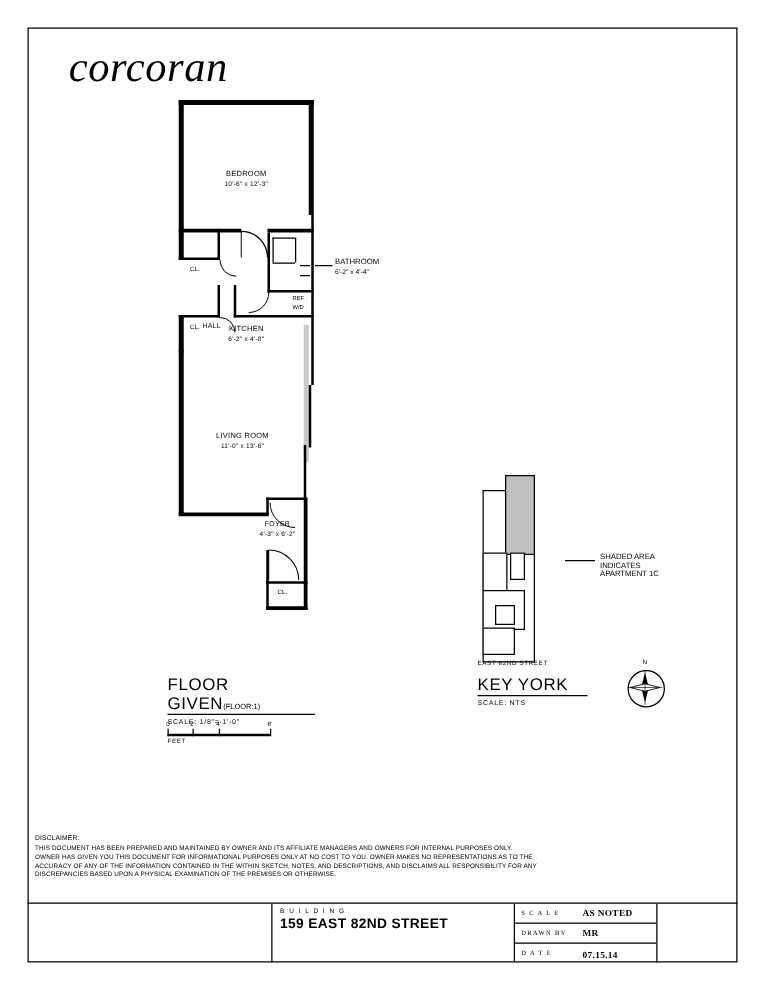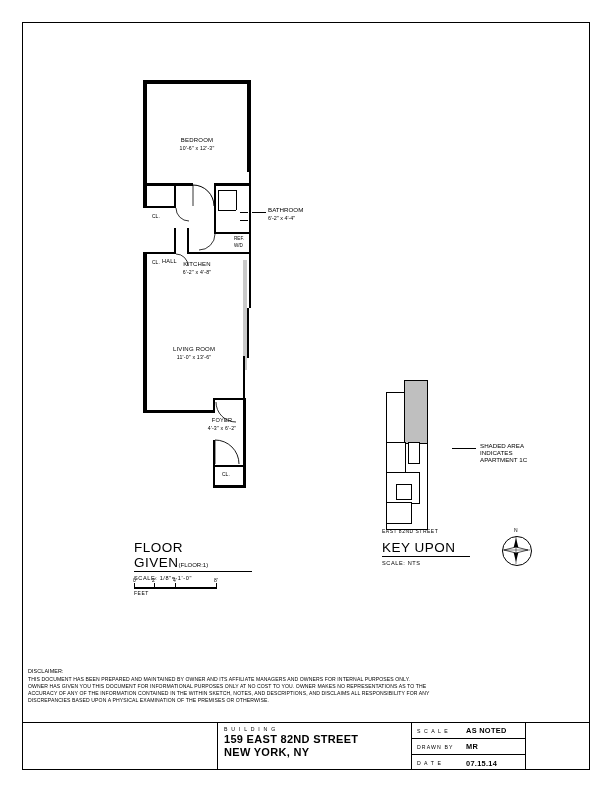--- a/index.html
+++ b/index.html
@@ -270,20 +270,21 @@
     letter-spacing: 0.3px;
     line-height: 13px;
     font-weight: bold;
   }
   .info-row {
     display: flex;
     height: 16px;
     border-bottom: 1px solid #000;
     box-sizing: border-box;
     align-items: center;
+    font-family: Liberation Serif, serif;
   }
   .info-row:last-child {
     border-bottom: none;
   }
   .info-key {
     width: 54px;
     font-size: 5.2px;
     letter-spacing: 1.1px;
     padding-left: 5px;
     box-sizing: border-box;
@@ -305,20 +306,21 @@
     margin-top: 1px;
   }
 </style>
 </head>
 <body>
 
 <div class="page">
 
   <div class="frame"></div>
 
+  <div class="logo">corcoran</div>
 
   <div class="fp">
 
     <div class="wall" style="left:13px;  top:0px;   width:108px; height:4px;"></div>
     <div class="wall" style="left:13px;  top:0px;   width:4px;   height:128px;"></div>
     <div class="wall" style="left:117px; top:0px;   width:4px;   height:92px;"></div>
 
     <div class="wall" style="left:13px;  top:103px; width:50px;  height:3px;"></div>
     <div class="wall" style="left:84px;  top:103px; width:37px;  height:3px;"></div>
 
@@ -440,21 +442,21 @@
   <div class="leader" style="left:452px; top:448px; width:24px;"></div>
   <div class="callout" style="left:480px; top:442px; line-height:7px;">
     <div>SHADED AREA</div>
     <div>INDICATES</div>
     <div>APARTMENT 1C</div>
   </div>
 
   <div class="kp-street">EAST 82ND  STREET</div>
 
   <div class="title-block" style="left:382px; top:540px; width:88px;">
-    <div class="plan-title">KEY UPON</div>
+    <div class="plan-title">KEY YORK</div>
     <div class="title-rule"></div>
     <div class="scale-note">SCALE: NTS</div>
   </div>
 
   <div class="compass">
     <div class="ring"></div>
     <div class="n">N</div>
     <svg style="position:absolute;left:0;top:0;width:34px;height:34px;">
       <polygon points="16,4 19,16 16,28 13,16" fill="#000"></polygon>
       <polygon points="4,16 16,13 28,16 16,19" fill="#fff" stroke="#000" stroke-width="0.7"></polygon>
@@ -470,21 +472,20 @@
     <div>ACCURACY OF ANY OF THE INFORMATION CONTAINED IN THE WITHIN SKETCH, NOTES, AND DESCRIPTIONS, AND DISCLAIMS ALL RESPONSIBILITY FOR ANY</div>
     <div>DISCREPANCIES BASED UPON A PHYSICAL EXAMINATION OF THE PREMISES OR OTHERWISE.</div>
   </div>
 
   <div class="titlebar">
     <div class="tb-left"></div>
 
     <div class="tb-mid">
       <div class="bl-label">B U I L D I N G</div>
       <div class="addr1">159 EAST 82ND STREET</div>
-      <div class="addr2">NEW YORK, NY</div>
     </div>
 
     <div class="tb-info">
       <div class="info-row">
         <div class="info-key">S C A L E</div>
         <div class="info-val">AS NOTED</div>
       </div>
       <div class="info-row">
         <div class="info-key">DRAWN BY</div>
         <div class="info-val">MR</div>

